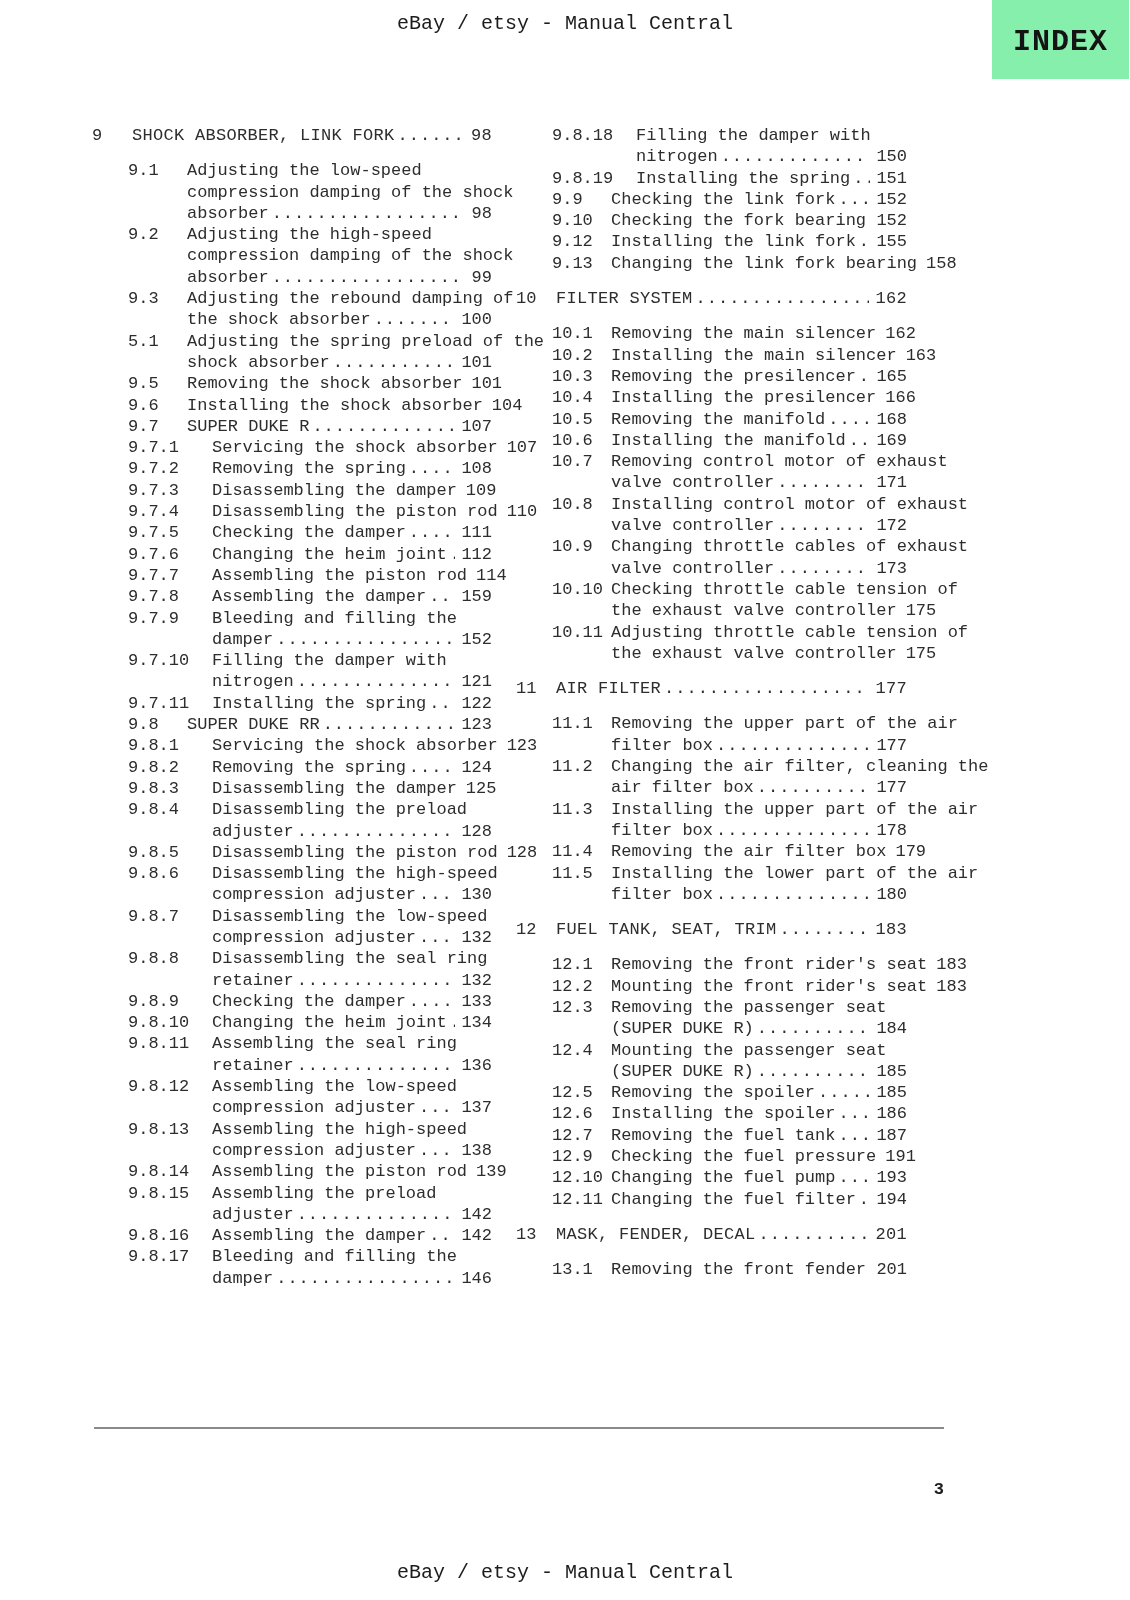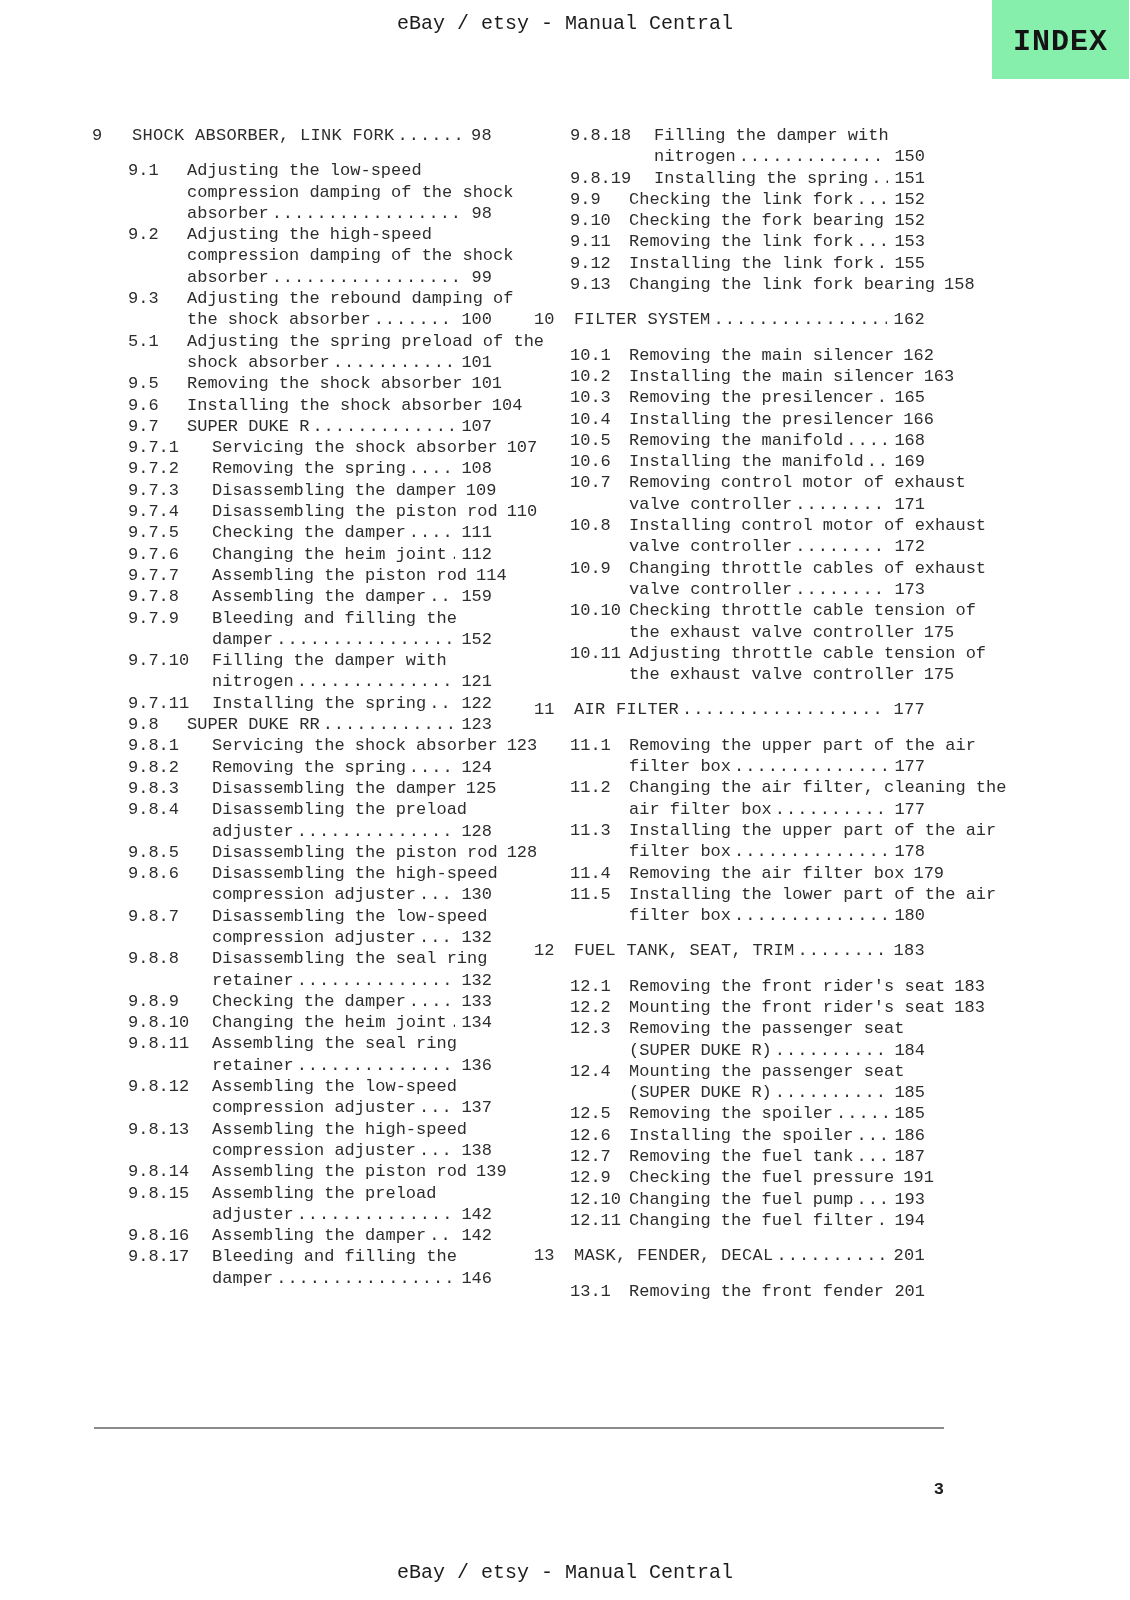--- a/index.html
+++ b/index.html
@@ -49,21 +49,21 @@
   }
 
   
   .toc-col {
     position: absolute;
     top: 125px;
     font-size: 17px;
     line-height: 21.3px;
   }
   .toc-col.left  { left: 92px;  width: 400px; }
-  .toc-col.right { left: 534px; width: 391px; }
+  .toc-col.right { left: 516px; width: 391px; }
 
   .toc-entry { display: flex; align-items: flex-start; }
   .toc-entry .num { flex: none; white-space: nowrap; }
 
   .toc-entry.level-1 .num { width: 40px; }
   .toc-entry.level-2,
   .toc-entry.level-3 { padding-left: 36px; }
   .toc-entry.level-2 .num { width: 59px; }
   .toc-entry.level-3 .num { width: 84px; }
 
@@ -555,30 +555,20 @@
         <span class="num">9.10</span>
         <span class="entry-body">
           <span class="entry-line last">
             <span class="line-text">Checking the fork bearing</span>
             <span class="leader-dots"></span>
             <span class="page-ref">152</span>
           </span>
         </span>
       </div>
       <div class="toc-entry level-2">
-        <span class="num">9.11</span>
-        <span class="entry-body">
-          <span class="entry-line last">
-            <span class="line-text">Removing the link fork</span>
-            <span class="leader-dots"></span>
-            <span class="page-ref">153</span>
-          </span>
-        </span>
-      </div>
-      <div class="toc-entry level-2">
         <span class="num">9.12</span>
         <span class="entry-body">
           <span class="entry-line last">
             <span class="line-text">Installing the link fork</span>
             <span class="leader-dots"></span>
             <span class="page-ref">155</span>
           </span>
         </span>
       </div>
       <div class="toc-entry level-2">

